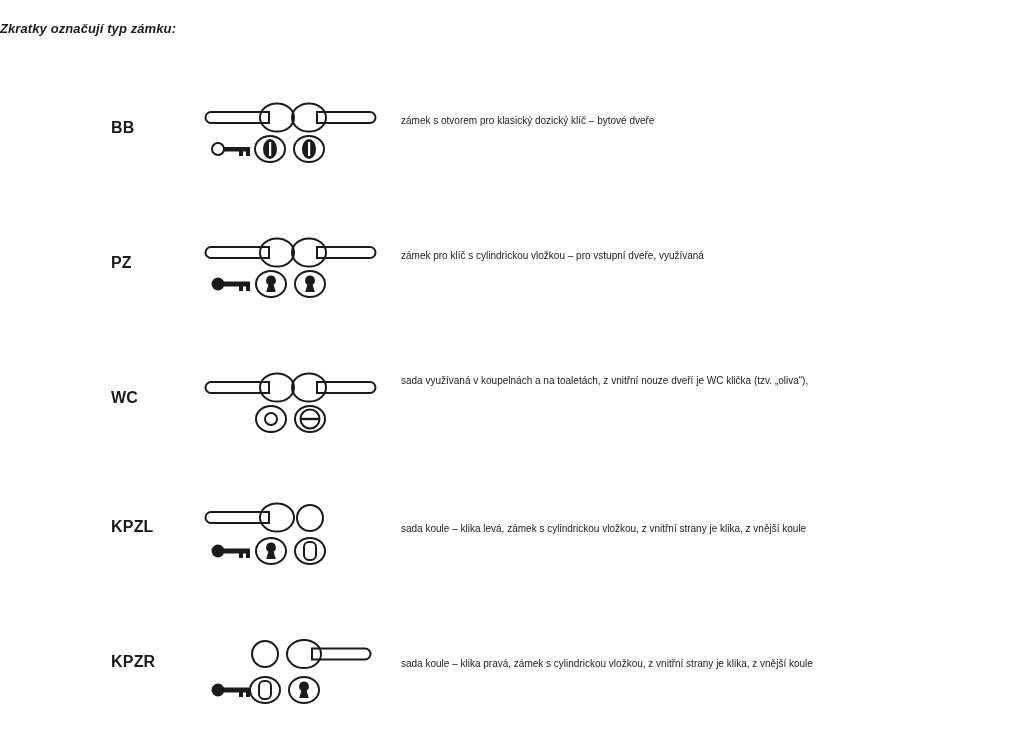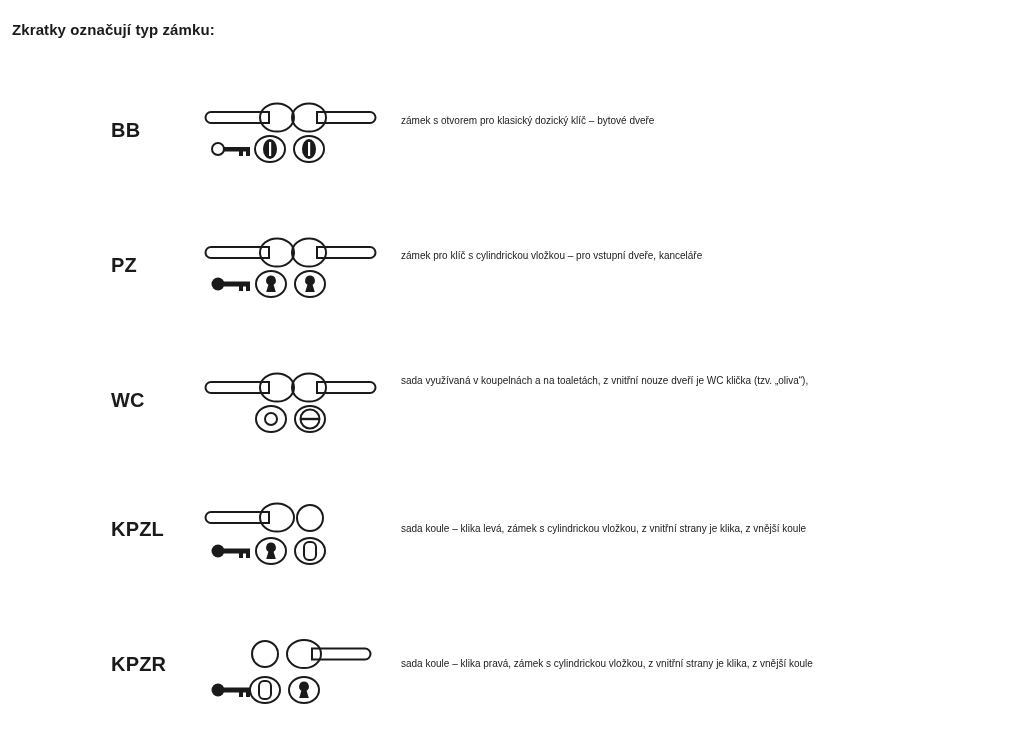--- a/index.html
+++ b/index.html
@@ -12,37 +12,38 @@
     height: 732px;
     position: relative;
     font-family: "Liberation Sans", sans-serif;
     color: #1a1a1a;
     overflow: hidden;
   }
 
   
   .page-title {
     position: absolute;
-    left: 12px;
+    left: 0;
     top: 21px;
-    font-size: 15px;
+    font-size: 13px;
     font-weight: bold;
     letter-spacing: 0.1px;
     white-space: nowrap;
+    font-style: italic;
   }
 
   
   .row {
     position: absolute;
     left: 0;
     width: 1011px;
   }
   .row-code {
     position: absolute;
-    font-size: 20px;
+    font-size: 16px;
     font-weight: bold;
     letter-spacing: 0.2px;
     white-space: nowrap;
   }
   .row-desc {
     position: absolute;
     left: 401px;
     font-size: 10px;
     line-height: 20px;
     color: #1a1a1a;
@@ -122,21 +123,21 @@
 
       <ellipse class="stroke" cx="66" cy="54" rx="15" ry="13"></ellipse>
       <path class="fill-dark" d="M66 45.5 a5 5 0 0 1 2.6 9.2 l2.2 7.3 h-9.6 l2.2 -7.3 a5 5 0 0 1 2.6 -9.2 z"></path>
 
       <ellipse class="stroke" cx="105" cy="54" rx="15" ry="13"></ellipse>
       <path class="fill-dark" d="M105 45.5 a5 5 0 0 1 2.6 9.2 l2.2 7.3 h-9.6 l2.2 -7.3 a5 5 0 0 1 2.6 -9.2 z"></path>
     </svg>
   </div>
 
   <div class="row-desc" style="top:16px;">
-    <span>zámek pro klíč s cylindrickou vložkou – pro vstupní dveře, kanceláře</span>
+    <span>zámek pro klíč s cylindrickou vložkou – pro vstupní dveře, využívaná</span>
   </div>
 </div>
 
 <div class="row" style="top:365px;">
 
   <div class="row-code" style="left:111px; top:24px;">WC</div>
 
   <div class="pict" style="left:205px; top:0px;">
     <svg width="180" height="80" viewBox="0 0 180 80" aria-hidden="true">
       <path class="stroke" d="M6 17 h58 v11 h-58 a5.5 5.5 0 0 1 0 -11 z"></path>

